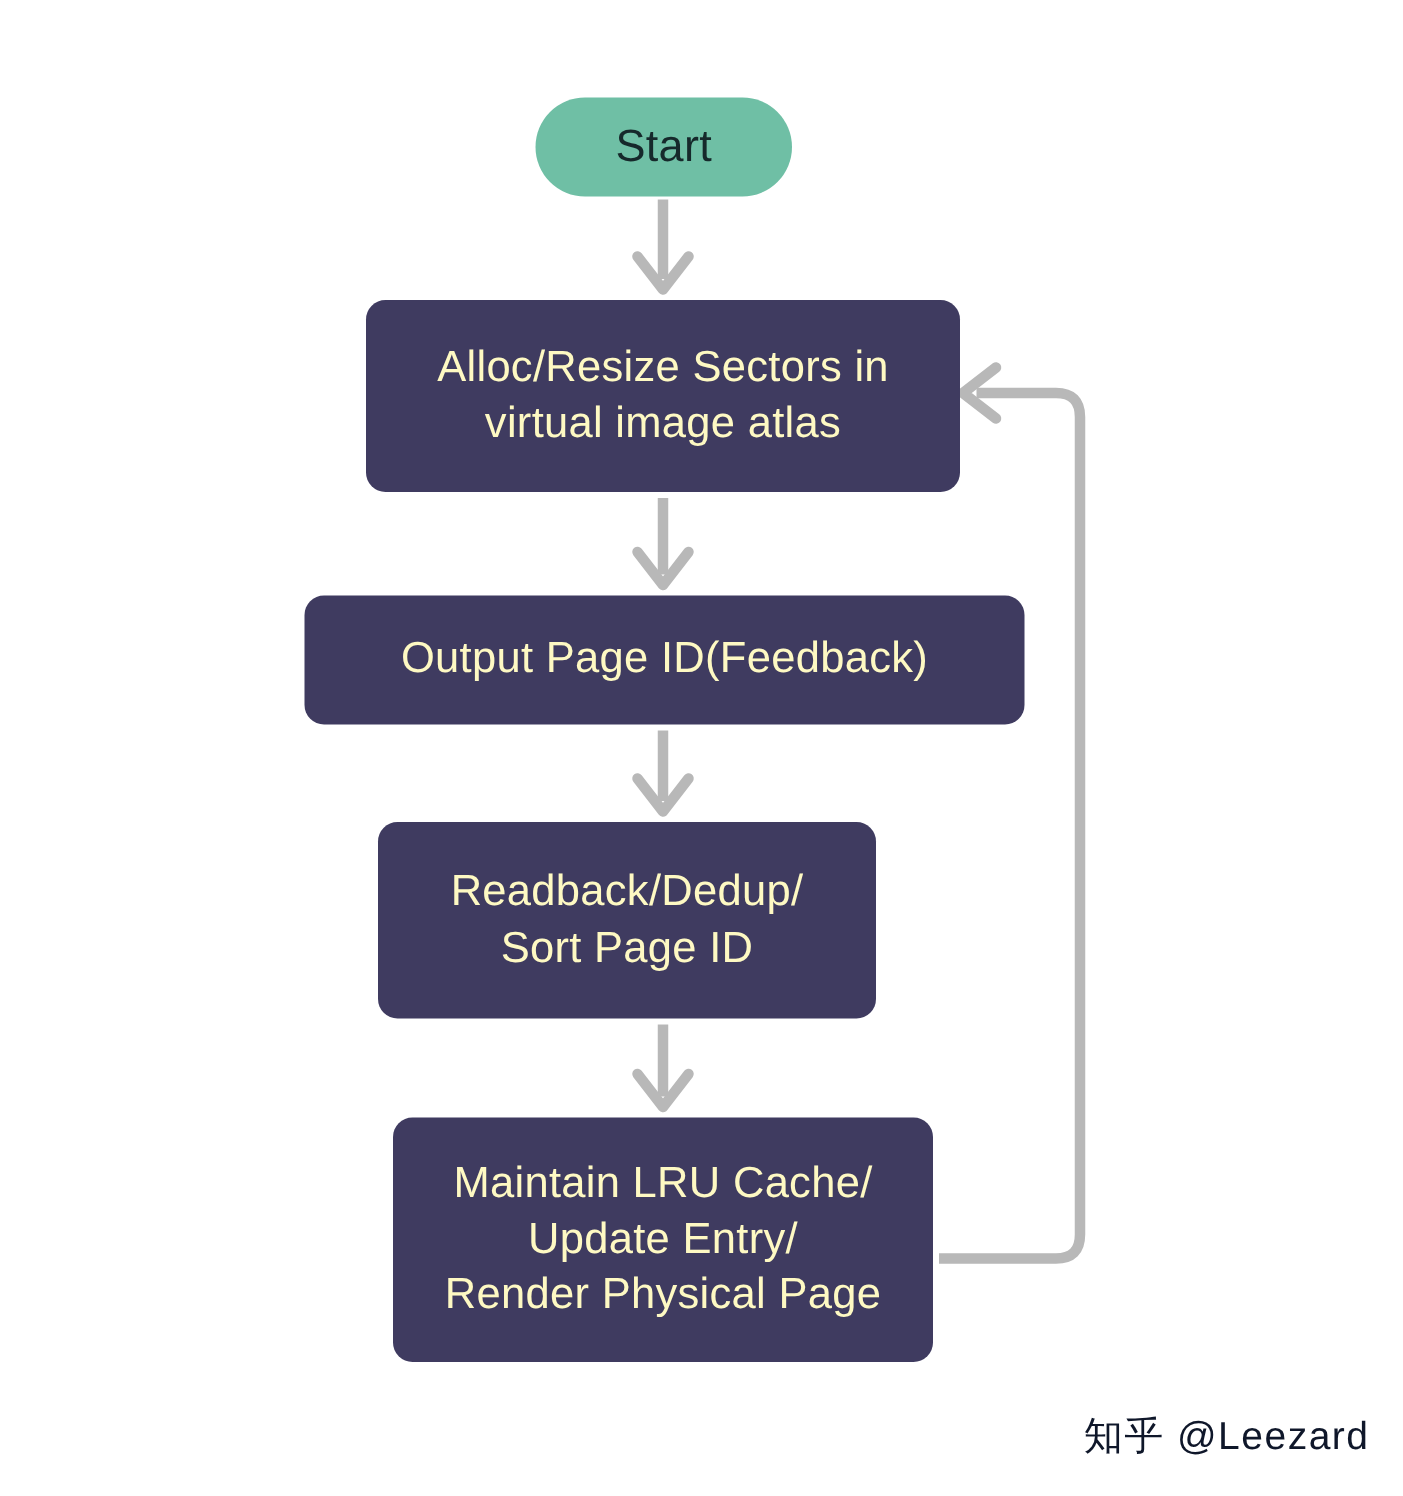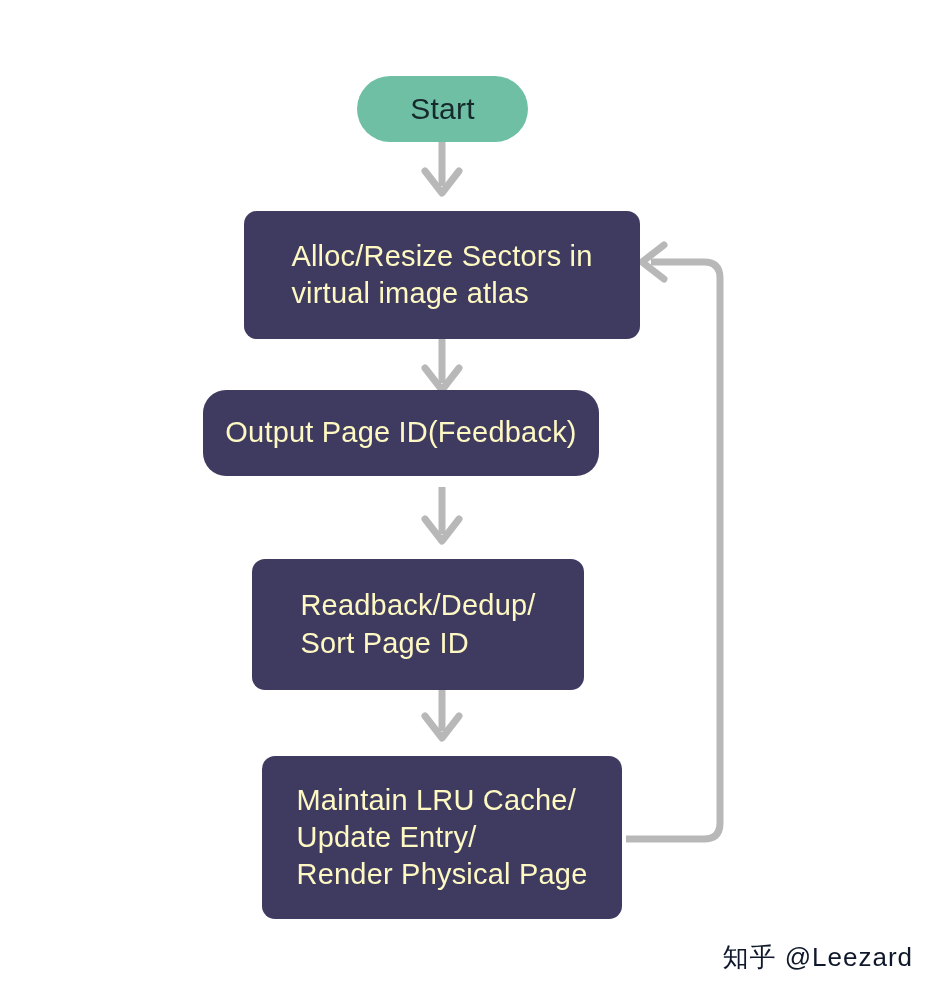--- a/index.html
+++ b/index.html
@@ -17,24 +17,24 @@
     height: 997px;
     background: #ffffff;
     overflow: hidden;
   }
   .node {
     position: absolute;
     box-sizing: border-box;
     display: flex;
     align-items: center;
     justify-content: center;
+    text-align: center;
     line-height: 1.28;
     white-space: pre-line;
     user-select: none;
-    margin-top: 11px;
   }
   .node.process {
     background: #3F3B60;
     color: #fef9c3;
     border-radius: 13px;
     font-size: 29px;
     font-weight: 400;
     letter-spacing: 0.2px;
     padding: 4px 14px;
   }
@@ -96,21 +96,21 @@
       <path d="M 626 839 L 704 839 Q 720 839 720 823 L 720 278 Q 720 262 704 262 L 651 262" fill="none" stroke="#B8B8B8" stroke-width="7" stroke-linecap="butt" stroke-linejoin="round"></path>
       <path d="M 664 245 L 642 262 L 664 279" fill="none" stroke="#B8B8B8" stroke-width="7" stroke-linecap="round" stroke-linejoin="round"></path>
     </g>
   </svg>
 
   <div class="node terminator" style="left:357px; top:65px; width:171px; height:66px;">Start</div>
 
   <div class="node process" style="left:244px; top:200px; width:396px; height:128px;">Alloc/Resize Sectors in
 virtual image atlas</div>
 
-  <div class="node process" style="left:203px; top:379px; width:396px; height:86px;border-radius:23px;">Output Page ID(Feedback)</div>
+  <div class="node process" style="left:203px; top:397px; width:480px; height:86px;">Output Page ID(Feedback)</div>
 
   <div class="node process" style="left:252px; top:548px; width:332px; height:131px;">Readback/Dedup/
 Sort Page ID</div>
 
   <div class="node process" style="left:262px; top:745px; width:360px; height:163px;">Maintain LRU Cache/
 Update Entry/
 Render Physical Page</div>
 
   <div class="watermark">知乎 @Leezard</div>
 

